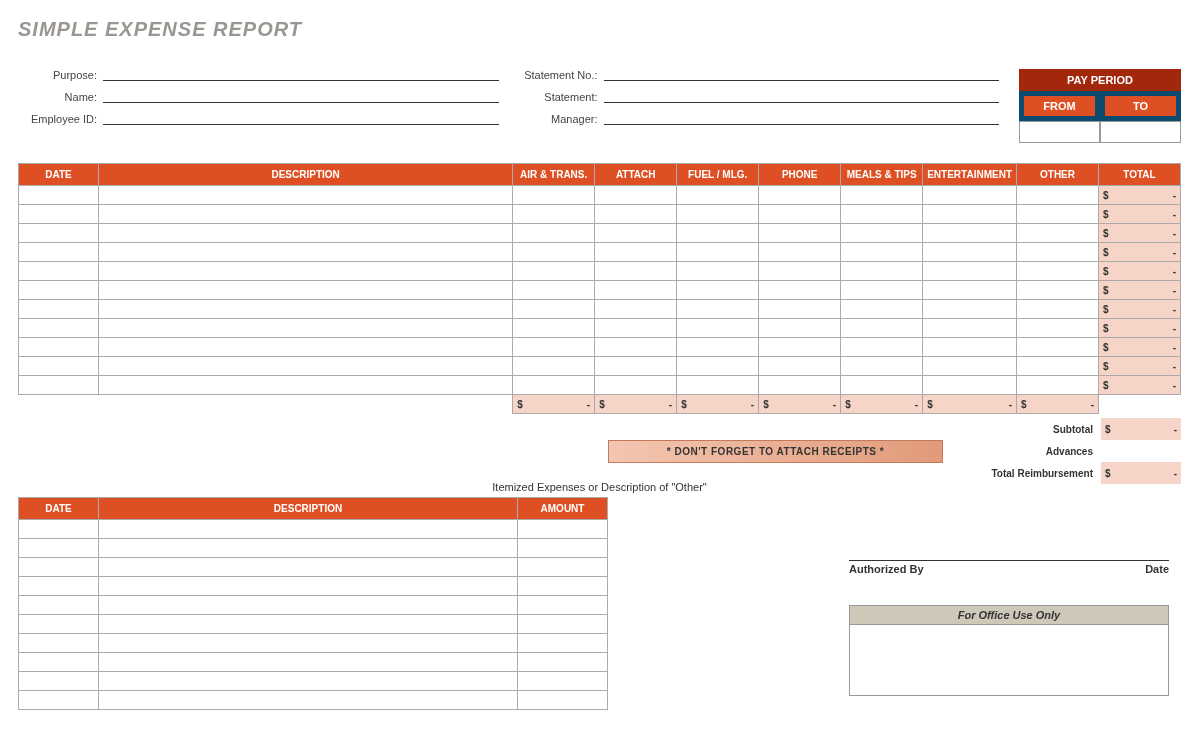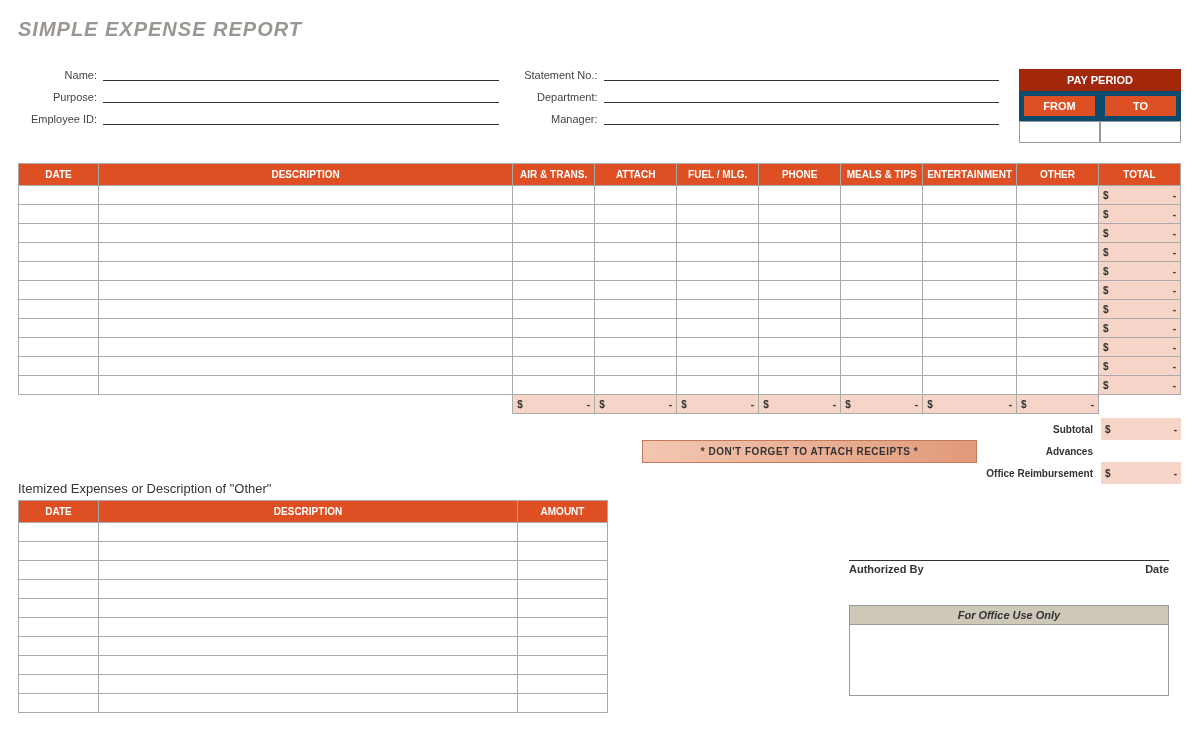--- a/index.html
+++ b/index.html
@@ -101,33 +101,33 @@
     font-weight:bold;
     font-size:10px;
   }
   .sum-val .cur { flex:0; }
   .sum-val .val { flex:1; text-align:right; }
   .sum-blank { width:80px; }
 
   .receipts-wrap { position:relative; margin-top:-44px; height:1px; }
   .receipts {
     position:absolute;
-    left:624px;
+    left:590px;
     width:335px;
     border:1px solid #c37a5b;
     background:linear-gradient(to right,#f3c6b1,#e19a7a);
     text-align:center;
     font-weight:bold;
     font-size:10px;
     letter-spacing:0.5px;
     color:#333;
     padding:5px 0;
   }
 
-  .itemized-title { font-size:13px; margin:40px 0 4px 0; }
+  .itemized-title { font-size:11px; margin:40px 0 4px 0;text-align:center; }
   table.item { width: 590px; border-collapse: collapse; }
   table.item th, table.item td {
     border:1px solid #aaa;
     font-size:10px;
     height:19px;
     padding:0 4px;
   }
   table.item th {
     background:#de5023;
     color:#fff;
@@ -160,39 +160,39 @@
 </style>
 </head>
 <body>
 
 <div class="title">SIMPLE EXPENSE REPORT</div>
 
 <div class="top">
   <div class="info-cols">
     <div class="info-col" id="info-left">
         <div class="info-row">
+          <div class="info-label">Purpose:</div>
+          <div class="info-line"></div>
+        </div>
+        <div class="info-row">
           <div class="info-label">Name:</div>
-          <div class="info-line"></div>
-        </div>
-        <div class="info-row">
-          <div class="info-label">Purpose:</div>
           <div class="info-line"></div>
         </div>
         <div class="info-row">
           <div class="info-label">Employee ID:</div>
           <div class="info-line"></div>
         </div>
       </div>
     <div class="info-col" id="info-right">
         <div class="info-row">
           <div class="info-label">Statement No.:</div>
           <div class="info-line"></div>
         </div>
         <div class="info-row">
-          <div class="info-label">Department:</div>
+          <div class="info-label">Statement:</div>
           <div class="info-line"></div>
         </div>
         <div class="info-row">
           <div class="info-label">Manager:</div>
           <div class="info-line"></div>
         </div>
       </div>
   </div>
   <div class="pay-period">
     <div class="pp-head">PAY PERIOD</div>
@@ -445,21 +445,21 @@
         <div class="sum-val">
           <span class="cur">$</span>
           <span class="val">-</span>
         </div>
       </div>
       <div class="sum-row">
         <div class="sum-label">Advances</div>
         <div class="sum-blank"></div>
       </div>
       <div class="sum-row">
-        <div class="sum-label">Office Reimbursement</div>
+        <div class="sum-label">Total Reimbursement</div>
         <div class="sum-val">
           <span class="cur">$</span>
           <span class="val">-</span>
         </div>
       </div>
     </div>
 </div>
 
 <div class="receipts-wrap">
   <div class="receipts">* DON'T FORGET TO ATTACH RECEIPTS *</div>

